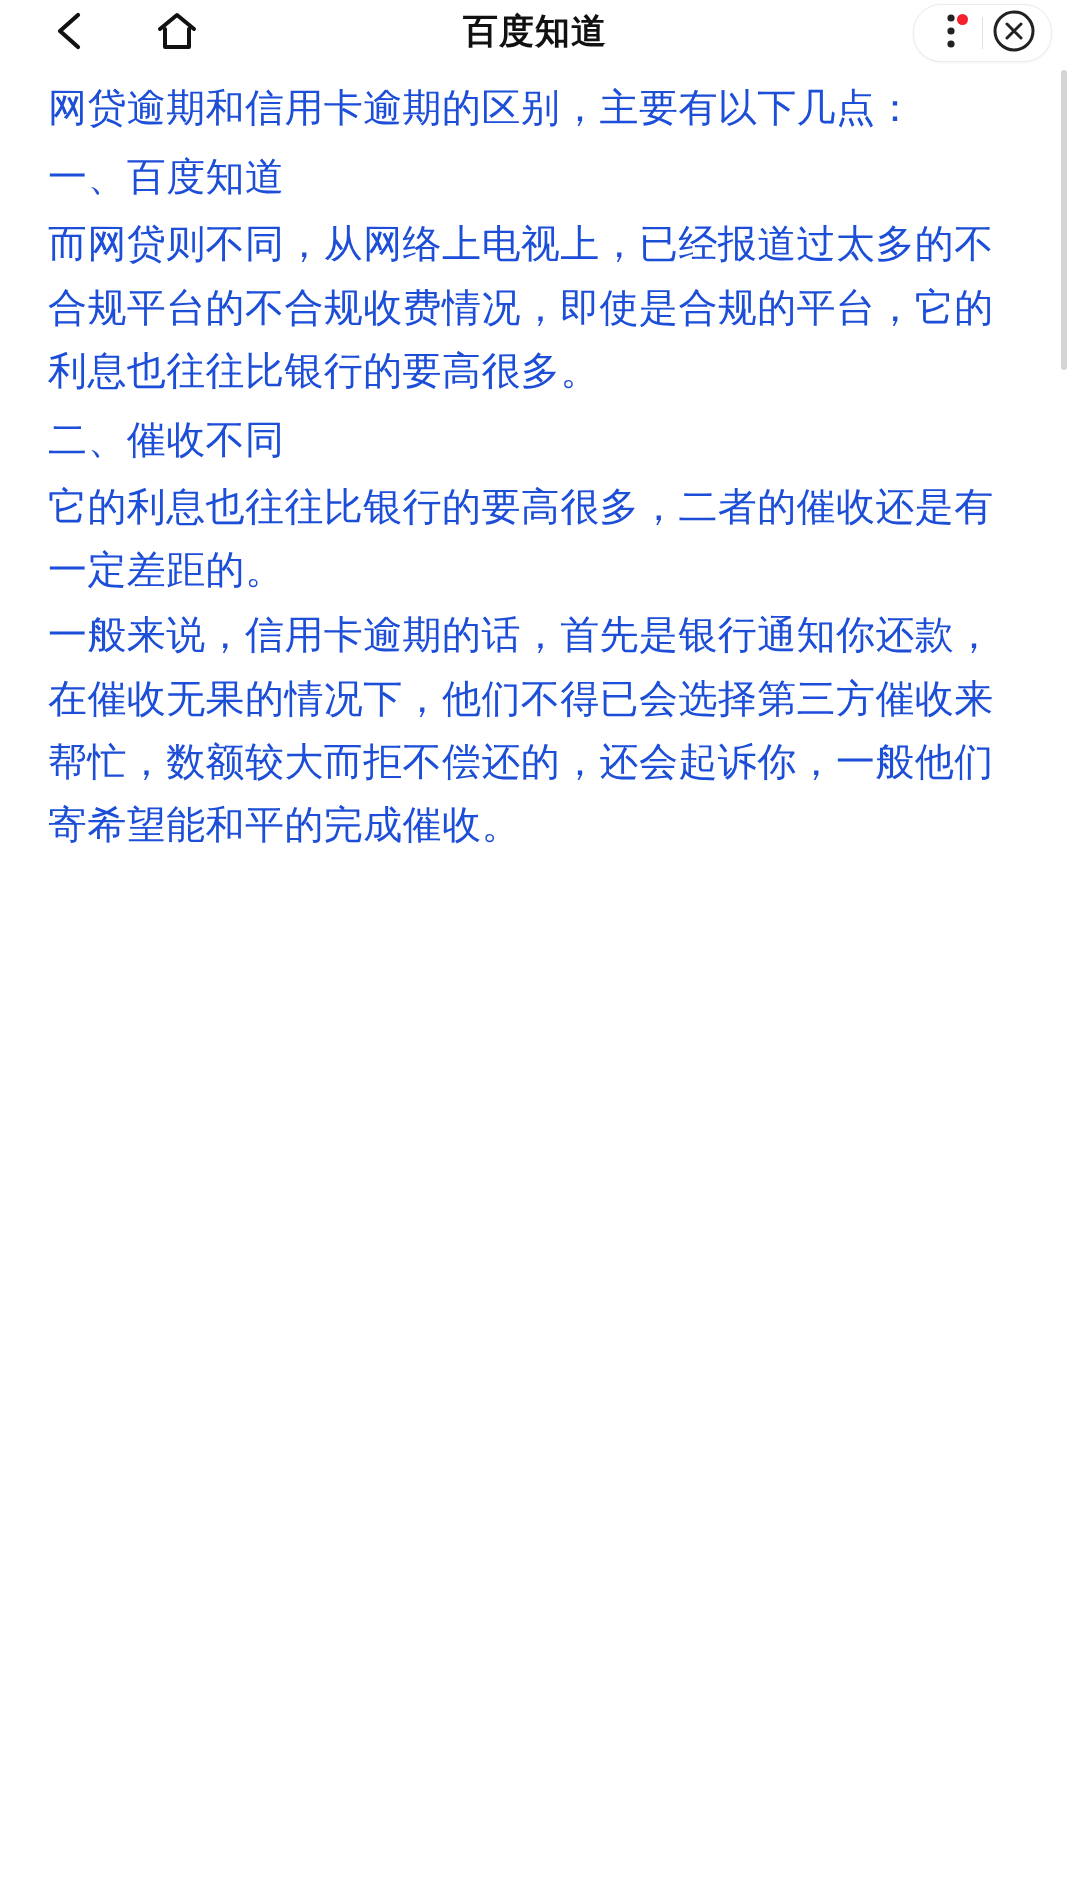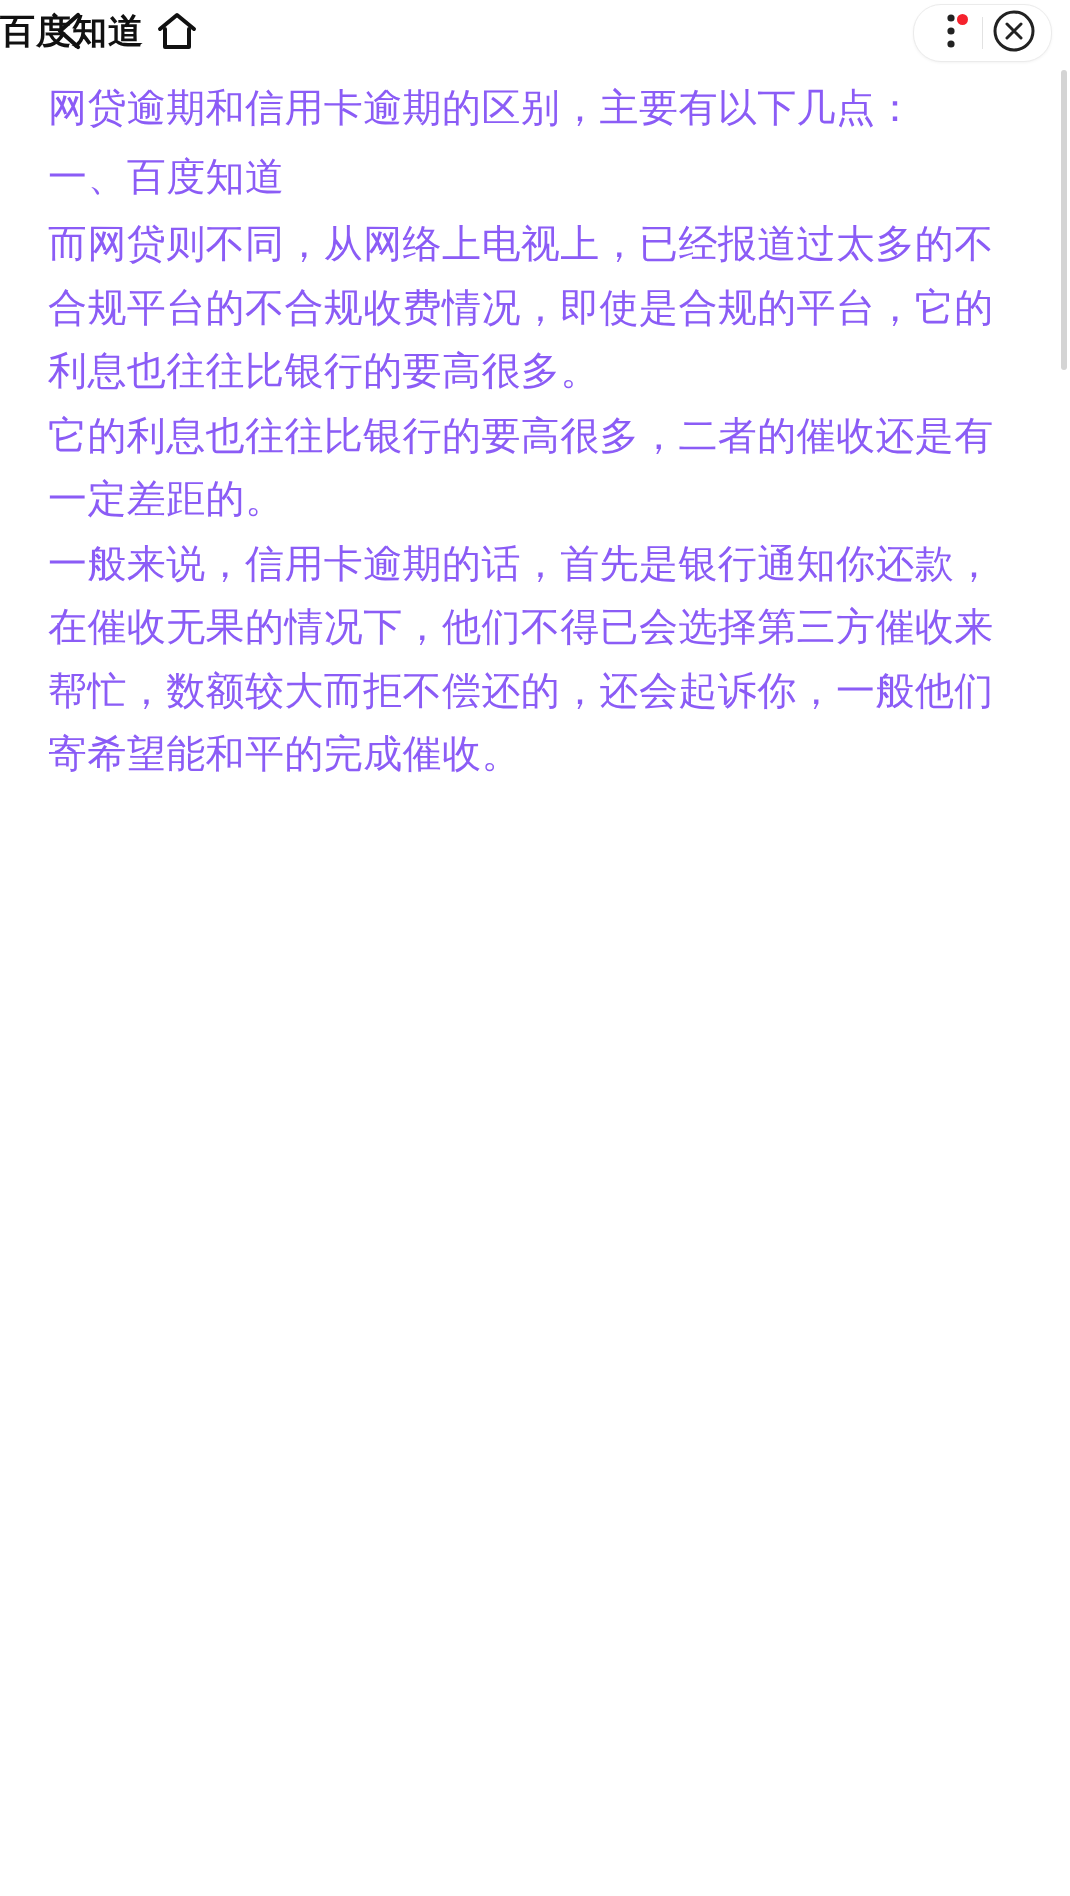--- a/index.html
+++ b/index.html
@@ -37,21 +37,21 @@
   }
   .nav-icon svg { display: block; }
 
   .topbar-title {
     position: absolute;
     left: 0;
     right: 0;
     top: 0;
     height: 62px;
     line-height: 62px;
-    text-align: left;
+    text-align: center;
     font-size: 35px;
     font-weight: 700;
     color: #111111;
     letter-spacing: 1px;
     pointer-events: none;
   }
 
   .topbar-right {
     position: absolute;
     right: 18px;
@@ -91,21 +91,21 @@
   }
 
   
   .content {
     padding: 14px 48px 0 48px;
     box-sizing: border-box;
   }
   .para {
     font-size: 39px;
     line-height: 1.62;
-    color: #8b5cf6;
+    color: #1d4ed8;
     margin: 0 0 2px 0;
     letter-spacing: 0.4px;
     word-break: break-all;
   }
   .para.heading {
     font-weight: 400;
     margin-top: 6px;
     margin-bottom: 4px;
   }
 
@@ -172,18 +172,19 @@
         </svg>
       </span>
     </div>
   </div>
 </div>
 
 <div class="content">
   <p class="para">网贷逾期和信用卡逾期的区别，主要有以下几点：</p>
   <p class="para heading">一、百度知道</p>
   <p class="para">而网贷则不同，从网络上电视上，已经报道过太多的不合规平台的不合规收费情况，即使是合规的平台，它的利息也往往比银行的要高很多。</p>
+  <p class="para heading">二、催收不同</p>
   <p class="para">它的利息也往往比银行的要高很多，二者的催收还是有一定差距的。</p>
   <p class="para">一般来说，信用卡逾期的话，首先是银行通知你还款，在催收无果的情况下，他们不得已会选择第三方催收来帮忙，数额较大而拒不偿还的，还会起诉你，一般他们寄希望能和平的完成催收。</p>
 </div>
 
 <div class="scroll-track"></div>
 <div class="scroll-thumb"></div>
 
 </body></html>

